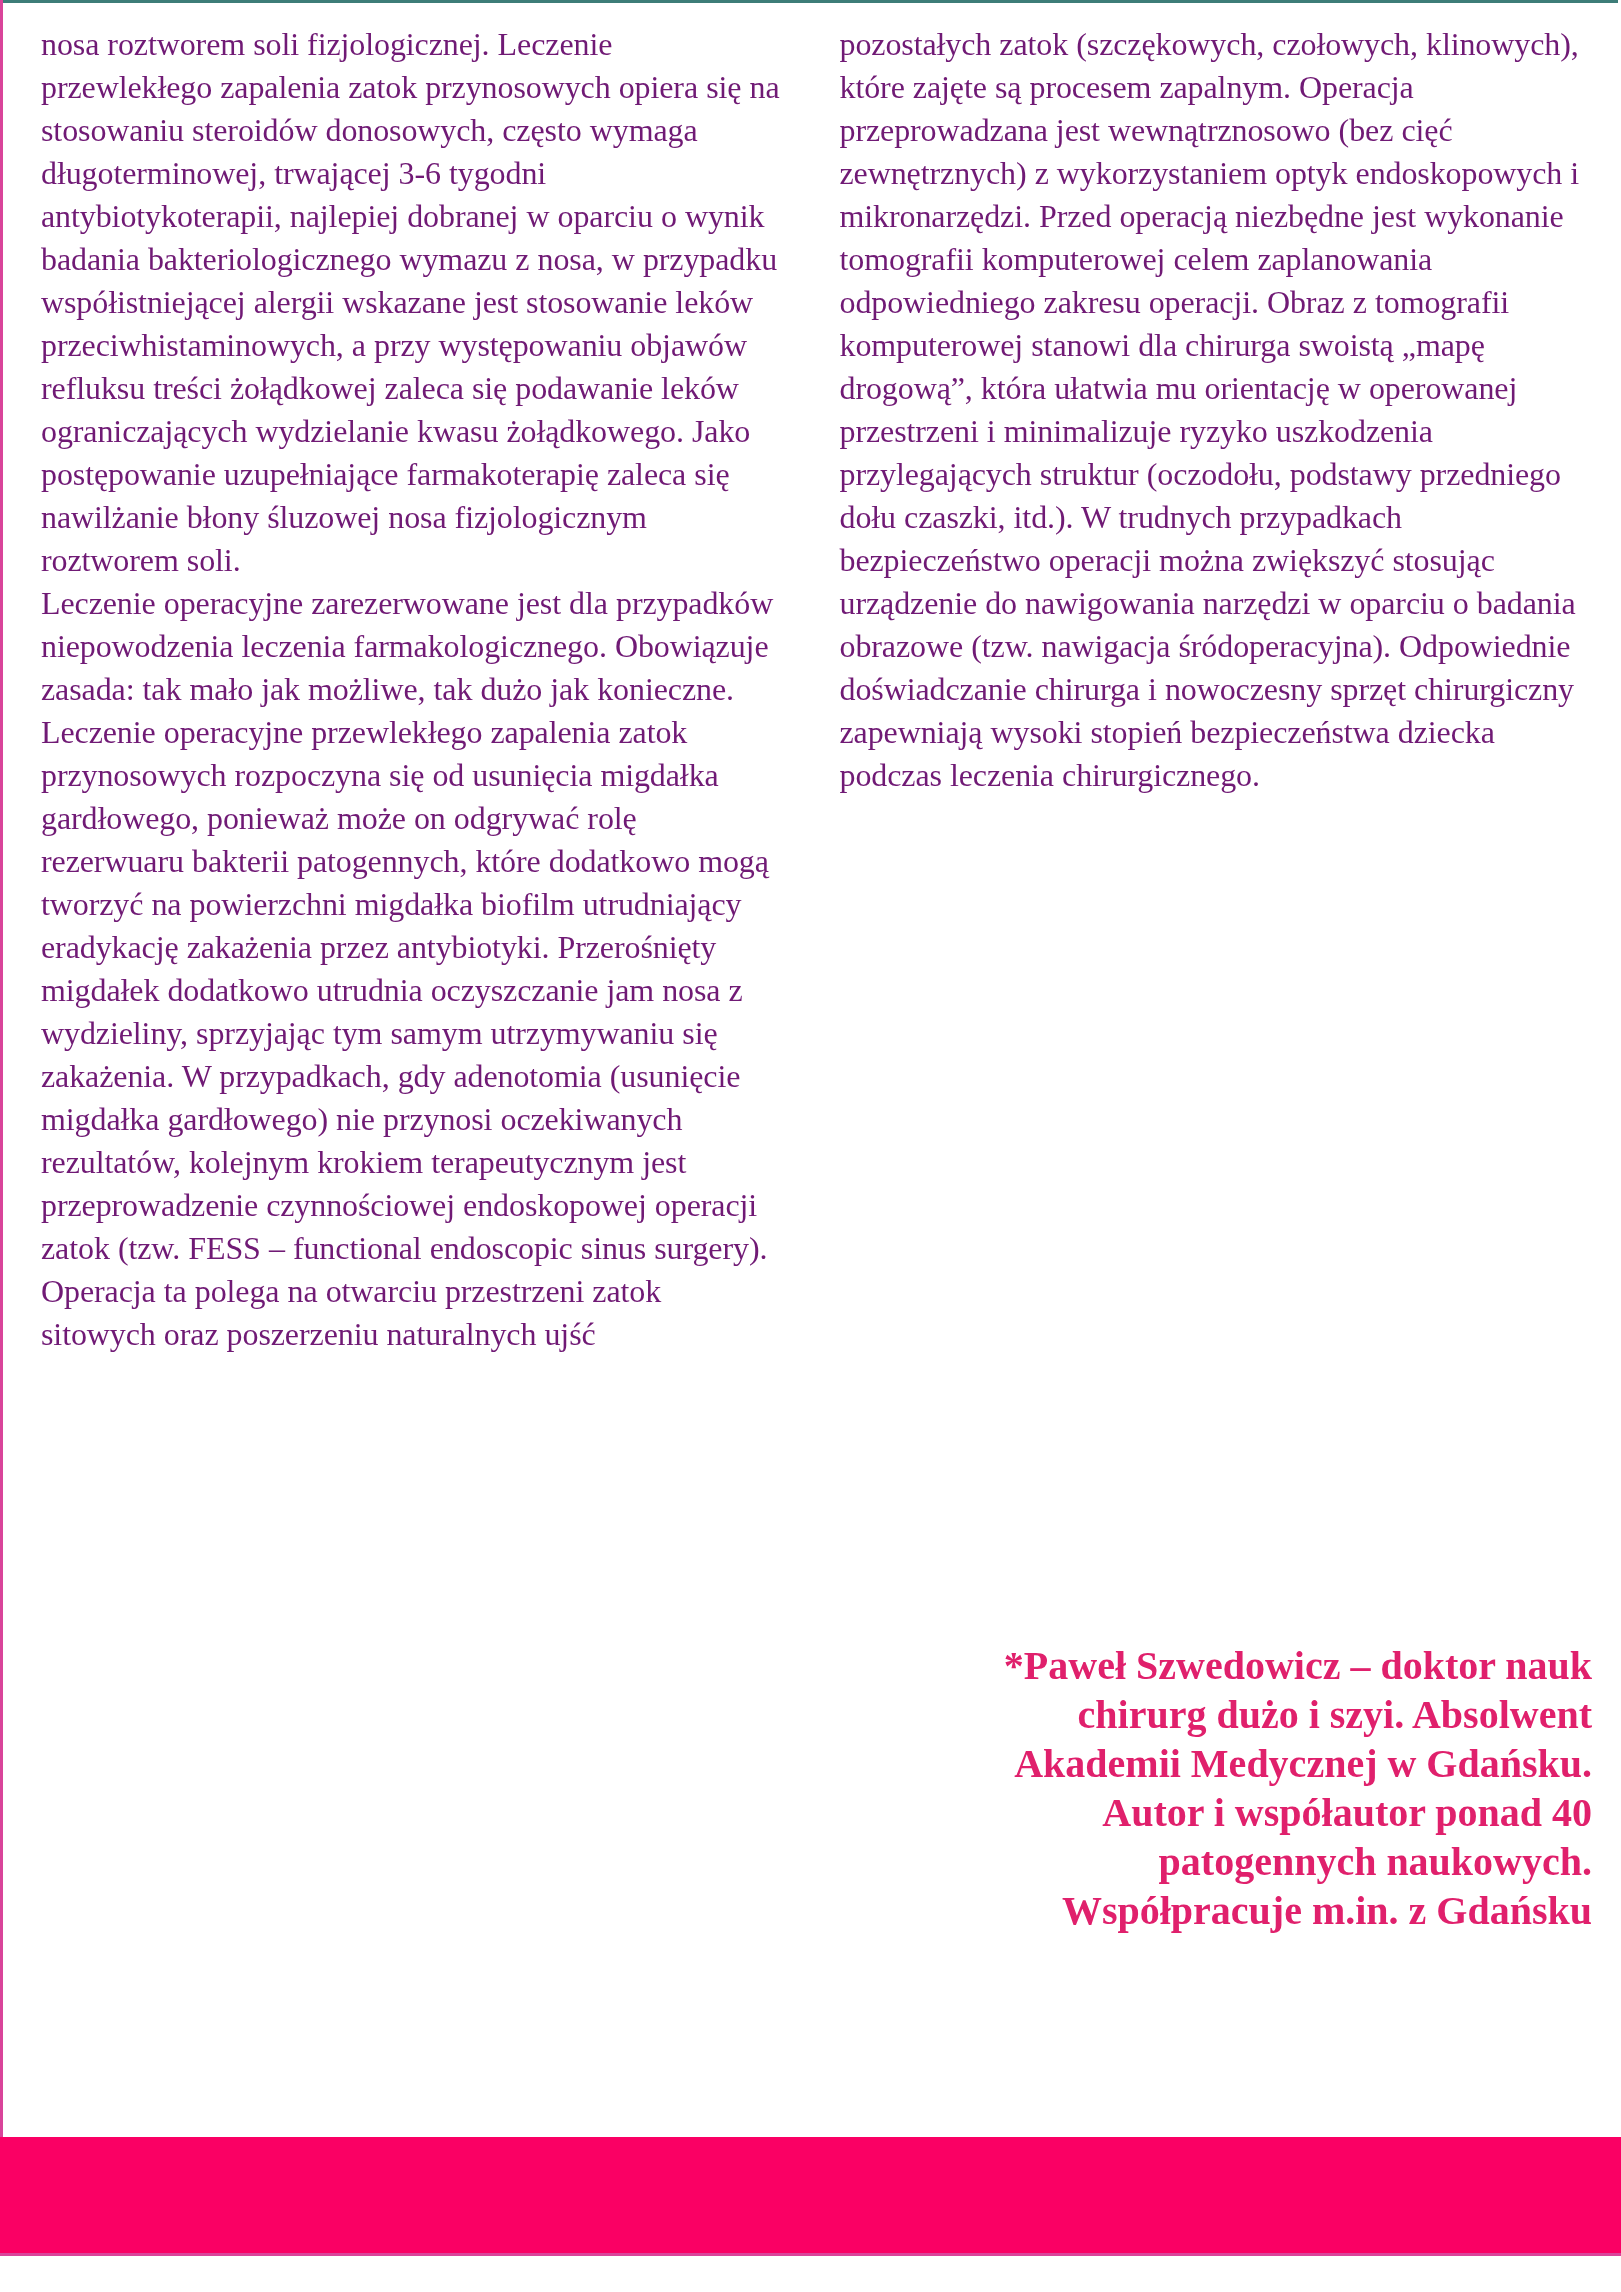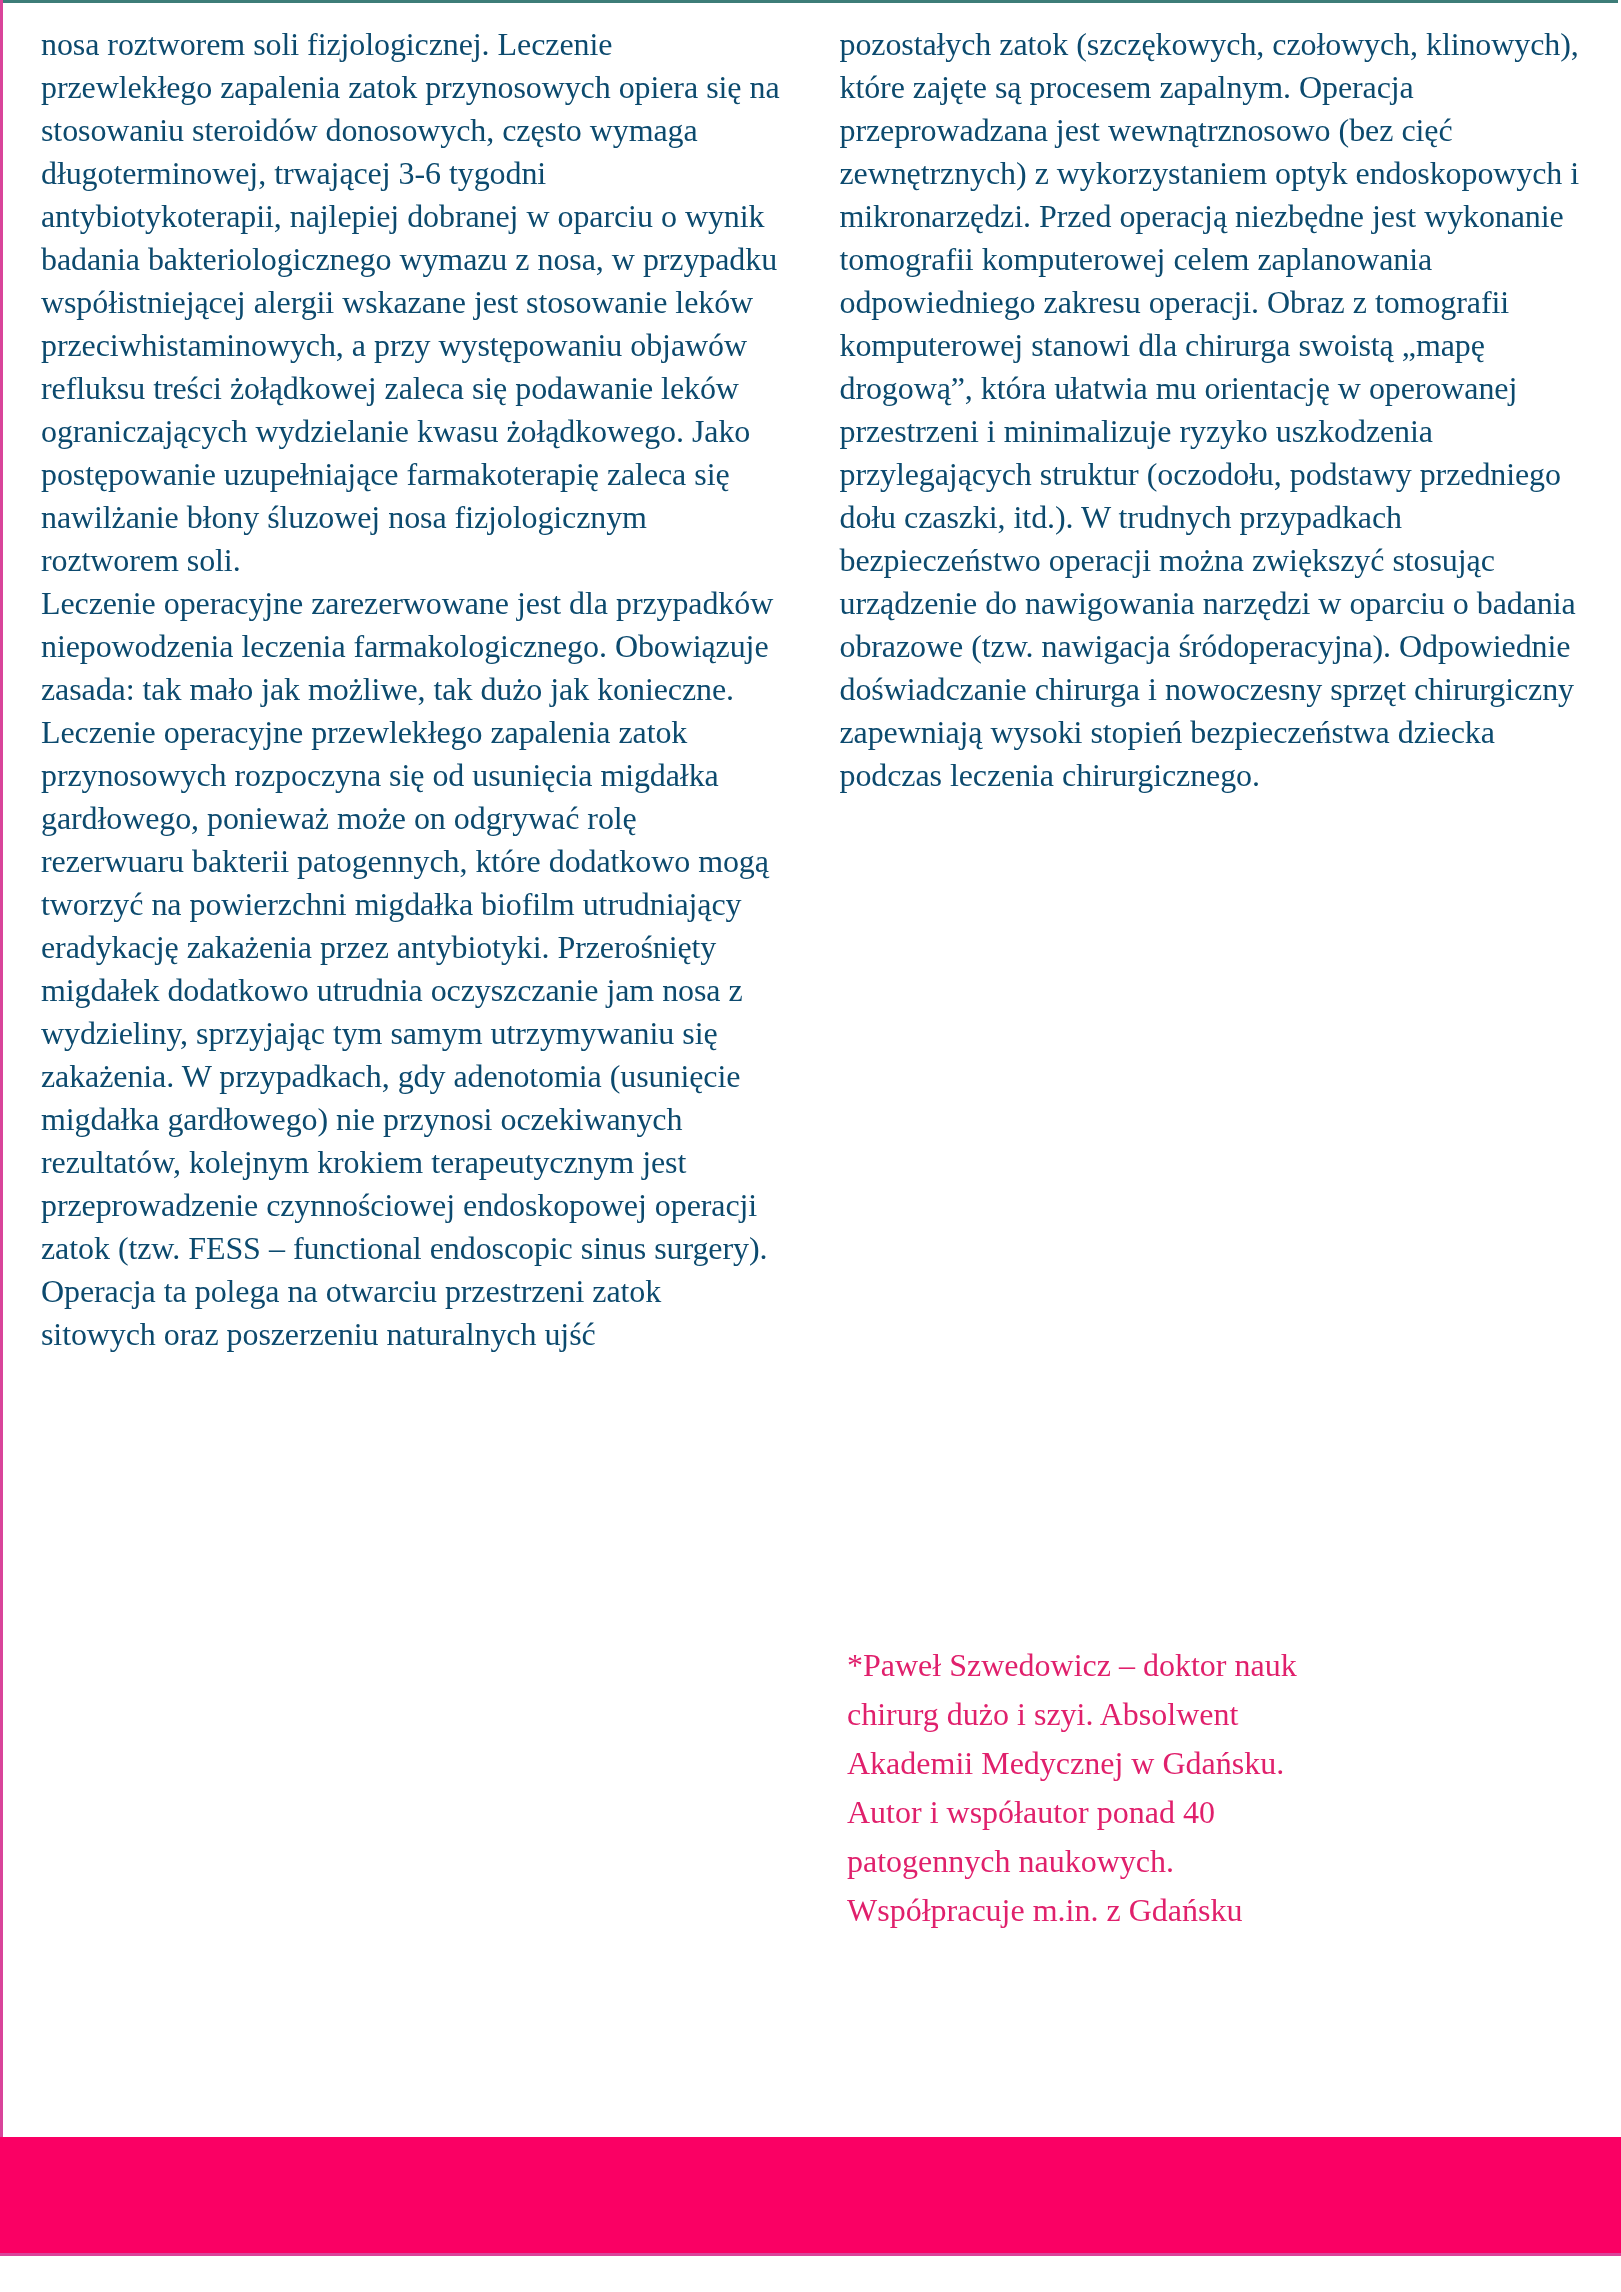--- a/index.html
+++ b/index.html
@@ -52,43 +52,43 @@
   }
   .col {
     width: 742px;
     position: relative;
   }
   p.body {
     margin: 0;
     font-size: 32px;
     line-height: 43px;
     letter-spacing: -0.1px;
-    color: #0c4a6e;
+    color: #701a75;
     text-align: left;
     word-spacing: 0.2px;
   }
   .qhead {
     margin: 0;
     padding-top: 36px;
     font-size: 32px;
     line-height: 43px;
     font-weight: bold;
     font-style: italic;
     color: #e21b6e;
   }
   .after-head { margin-top: 0; }
   .bio {
     position: absolute;
     top: 1641px;
     left: 847px;
     width: 745px;
-    text-align: left;
-    font-size: 32px;
+    text-align: right;
+    font-size: 40px;
     line-height: 49px;
-    font-weight: normal;
+    font-weight: bold;
     color: #e0206c;
   }
   .bio .line { display: block; }
   .bottom-bar {
     position: absolute;
     left: 0;
     top: 2137px;
     width: 1621px;
     height: 116px;
     background: #fa0064;

